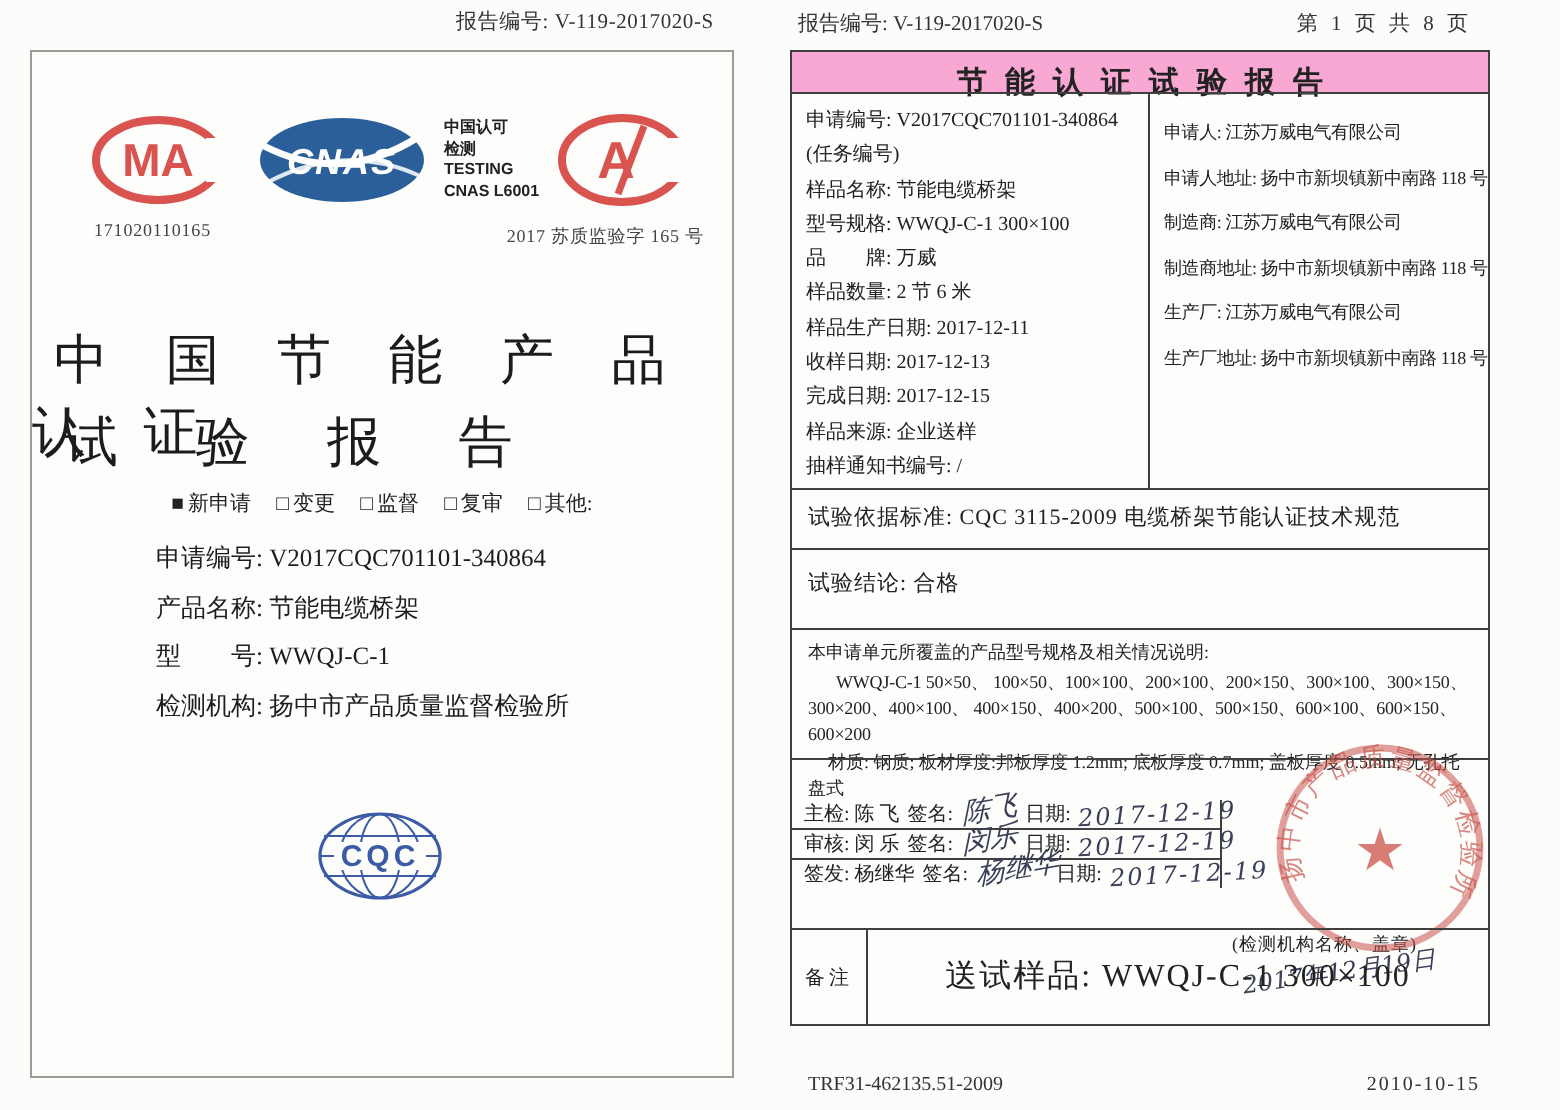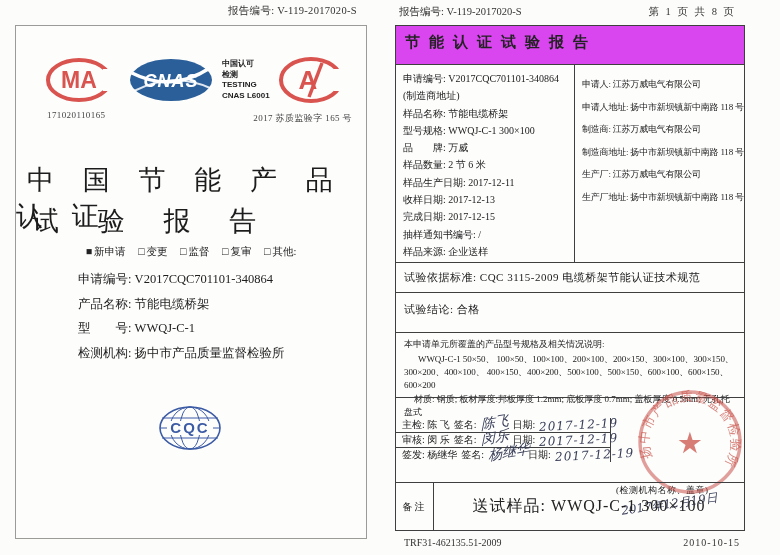--- a/index.html
+++ b/index.html
@@ -27,22 +27,22 @@
   .lp-fields{left:62px;top:241px;font-size:12.5px;line-height:24.5px;color:#1d1d1d;}
   
   .right-report-no{left:399px;top:5px;font-size:10.5px;color:#333;}
   .page-no{right:44px;top:5px;font-size:10.5px;color:#333;letter-spacing:2px;}
   .rtable{
     left:395px;top:25px;width:350px;box-sizing:border-box;
     border:1.2px solid #3f3f3f;background:#fdfdfc;
   }
   .rrow{box-sizing:border-box;border-top:1px solid #3f3f3f;position:relative;}
   .rrow:first-child{border-top:none;}
-  .row-title{height:38px;line-height:32px;text-align:left;font-size:15px;
-    font-weight:600;letter-spacing:9px;text-indent:9px;background:#d946ef;}
+  .row-title{height:20px;line-height:32px;text-align:center;font-size:15px;
+    font-weight:600;letter-spacing:9px;text-indent:9px;background:#f9a8d4;}
   .row-info{height:198px;display:flex;}
   .info-l{width:179px;border-right:1px solid #3f3f3f;box-sizing:border-box;
     padding:5px 2px 0 7px;font-size:10px;line-height:17.3px;white-space:nowrap;overflow:hidden;}
   .info-r{flex:1;padding:8px 0 0 7px;font-size:9px;line-height:22.5px;
     letter-spacing:-.2px;white-space:nowrap;overflow:hidden;}
   .row-standard{height:30px;line-height:28px;padding-left:8px;font-size:11px;letter-spacing:.5px;}
   .row-conclusion{height:40px;padding:9px 0 0 8px;font-size:11px;letter-spacing:.5px;box-sizing:border-box;}
   .row-coverage{height:65px;padding:5px 8px 0 8px;font-size:9px;line-height:13px;box-sizing:border-box;}
   .cov-models{text-indent:14px;margin-top:2px;letter-spacing:-.1px;}
   .cov-material{text-indent:10px;margin-top:1px;}
@@ -135,30 +135,30 @@
 <div class="abs right-report-no">报告编号: V-119-2017020-S</div>
 <div class="abs page-no">第 1 页 共 8 页</div>
 
 <div class="abs rtable">
 
   <div class="rrow row-title">节能认证试验报告</div>
 
   <div class="rrow row-info">
     <div class="info-l">
       <div>申请编号: V2017CQC701101-340864</div>
-      <div>(制造商地址)</div>
+      <div>(任务编号)</div>
       <div>样品名称: 节能电缆桥架</div>
       <div>型号规格: WWQJ-C-1 300×100</div>
       <div>品　　牌: 万威</div>
       <div>样品数量: 2 节 6 米</div>
       <div>样品生产日期: 2017-12-11</div>
       <div>收样日期: 2017-12-13</div>
       <div>完成日期: 2017-12-15</div>
+      <div>样品来源: 企业送样</div>
       <div>抽样通知书编号: /</div>
-      <div>样品来源: 企业送样</div>
     </div>
     <div class="info-r">
       <div>申请人: 江苏万威电气有限公司</div>
       <div>申请人地址: 扬中市新坝镇新中南路 118 号</div>
       <div>制造商: 江苏万威电气有限公司</div>
       <div>制造商地址: 扬中市新坝镇新中南路 118 号</div>
       <div>生产厂: 江苏万威电气有限公司</div>
       <div>生产厂地址: 扬中市新坝镇新中南路 118 号</div>
     </div>
   </div>

